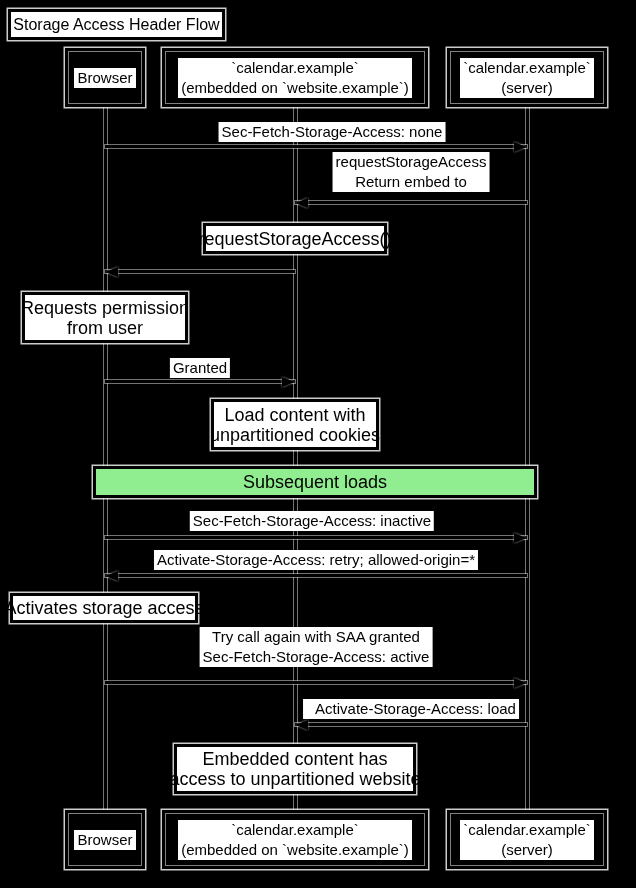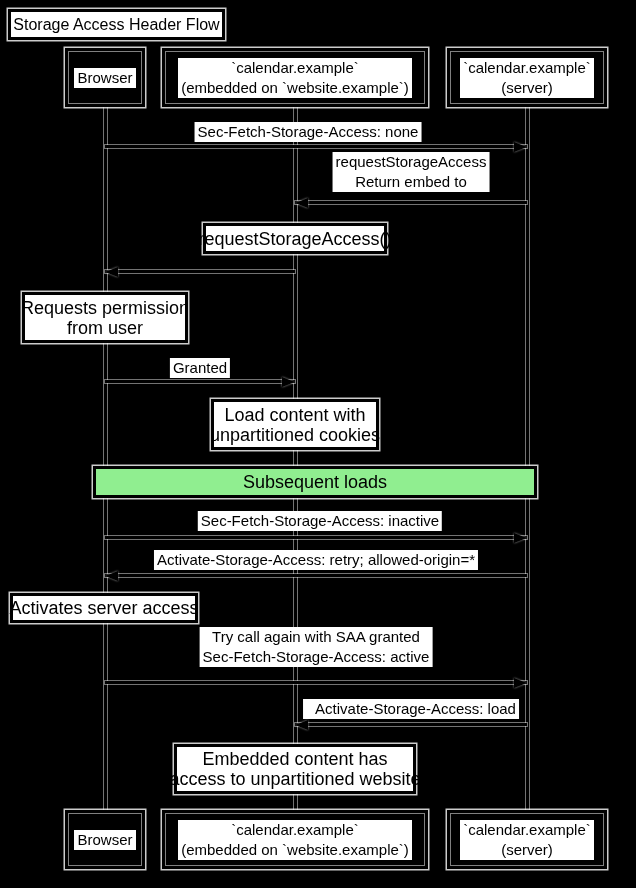--- a/index.html
+++ b/index.html
@@ -78,42 +78,42 @@
     <div class="actor-box" style="left: 162px; top: 810px; width: 266px;">
       <div class="chip"><span class="ln">`calendar.example`</span><span class="ln">(embedded on `website.example`)</span></div>
     </div>
     <div class="lifeline" style="left: 525.5px; top: 105px; height: 707px;"></div>
     <div class="actor-box" style="left: 447px; top: 48px; width: 160px;">
       <div class="chip"><span class="ln">`calendar.example`</span><span class="ln">(server)</span></div>
     </div>
     <div class="actor-box" style="left: 447px; top: 810px; width: 160px;">
       <div class="chip"><span class="ln">`calendar.example`</span><span class="ln">(server)</span></div>
     </div>
-    <div class="chip msg-label" style="left: 308px; top: 122px;"><span class="ln">Sec-Fetch-Storage-Access: none</span></div>
+    <div class="chip msg-label" style="left: 332px; top: 122px;"><span class="ln">Sec-Fetch-Storage-Access: none</span></div>
     <div class="arrow-line" style="left: 105px; top: 145px; width: 422px;"></div>
     <div class="arrow-head right" style="top: 141.5px; left: 514px;"></div>
     <div class="chip msg-label" style="left: 411px; top: 152px;"><span class="ln">requestStorageAccess</span><span class="ln">Return embed to</span></div>
     <div class="arrow-line" style="left: 295px; top: 201px; width: 232px;"></div>
     <div class="arrow-head left" style="top: 197.5px; left: 295px;"></div>
     <div class="note" style="left: 203px; top: 223px; width: 184px; height: 31px;"><span class="ln">requestStorageAccess()</span></div>
     <div class="arrow-line" style="left: 105px; top: 270px; width: 190px;"></div>
     <div class="arrow-head left" style="top: 266.5px; left: 105px;"></div>
     <div class="note" style="left: 22px; top: 292px; width: 166px; height: 51px;"><span class="ln">Requests permission</span><span class="ln">from user</span></div>
     <div class="chip msg-label" style="left: 200px; top: 358px;"><span class="ln">Granted</span></div>
     <div class="arrow-line" style="left: 105px; top: 380px; width: 190px;"></div>
     <div class="arrow-head right" style="top: 376.5px; left: 282px;"></div>
     <div class="note" style="left: 211px; top: 399px; width: 168px; height: 51px;"><span class="ln">Load content with</span><span class="ln">unpartitioned cookies</span></div>
     <div class="note" style="left: 93px; top: 466px; width: 444px; height: 32px; background: rgb(144, 238, 144);"><span class="ln">Subsequent loads</span></div>
-    <div class="chip msg-label" style="left: 320px; top: 511px;"><span class="ln">Sec-Fetch-Storage-Access: inactive</span></div>
+    <div class="chip msg-label" style="left: 312px; top: 511px;"><span class="ln">Sec-Fetch-Storage-Access: inactive</span></div>
     <div class="arrow-line" style="left: 105px; top: 536px; width: 422px;"></div>
     <div class="arrow-head right" style="top: 532.5px; left: 514px;"></div>
     <div class="chip msg-label" style="left: 316px; top: 550px;"><span class="ln">Activate-Storage-Access: retry; allowed-origin=*</span></div>
     <div class="arrow-line" style="left: 105px; top: 574px; width: 422px;"></div>
     <div class="arrow-head left" style="top: 570.5px; left: 105px;"></div>
-    <div class="note" style="left: 10px; top: 593px; width: 188px; height: 30px;"><span class="ln">Activates server access</span></div>
+    <div class="note" style="left: 10px; top: 593px; width: 188px; height: 30px;"><span class="ln">Activates storage access</span></div>
     <div class="chip msg-label" style="left: 316px; top: 627px;"><span class="ln">Try call again with SAA granted</span><span class="ln">Sec-Fetch-Storage-Access: active</span></div>
     <div class="arrow-line" style="left: 105px; top: 681px; width: 422px;"></div>
     <div class="arrow-head right" style="top: 677.5px; left: 514px;"></div>
     <div class="chip msg-label" style="left: 411px; top: 699px; padding-left: 12px;"><span class="ln">Activate-Storage-Access: load</span></div>
     <div class="arrow-line" style="left: 295px; top: 723px; width: 232px;"></div>
     <div class="arrow-head left" style="top: 719.5px; left: 295px;"></div>
     <div class="note" style="left: 174px; top: 744px; width: 242px; height: 50px;"><span class="ln">Embedded content has</span><span class="ln">access to unpartitioned website</span></div>
   </div>
 
 </body></html>

